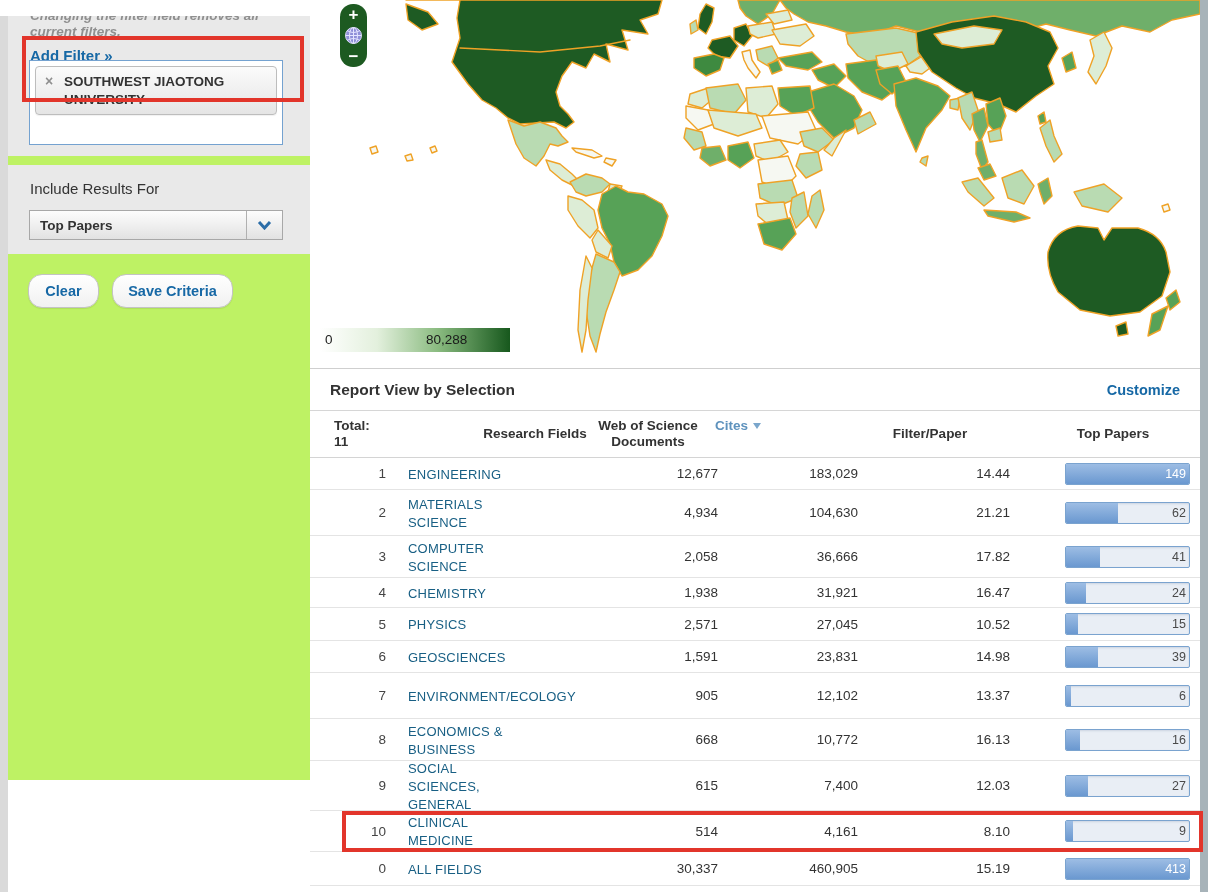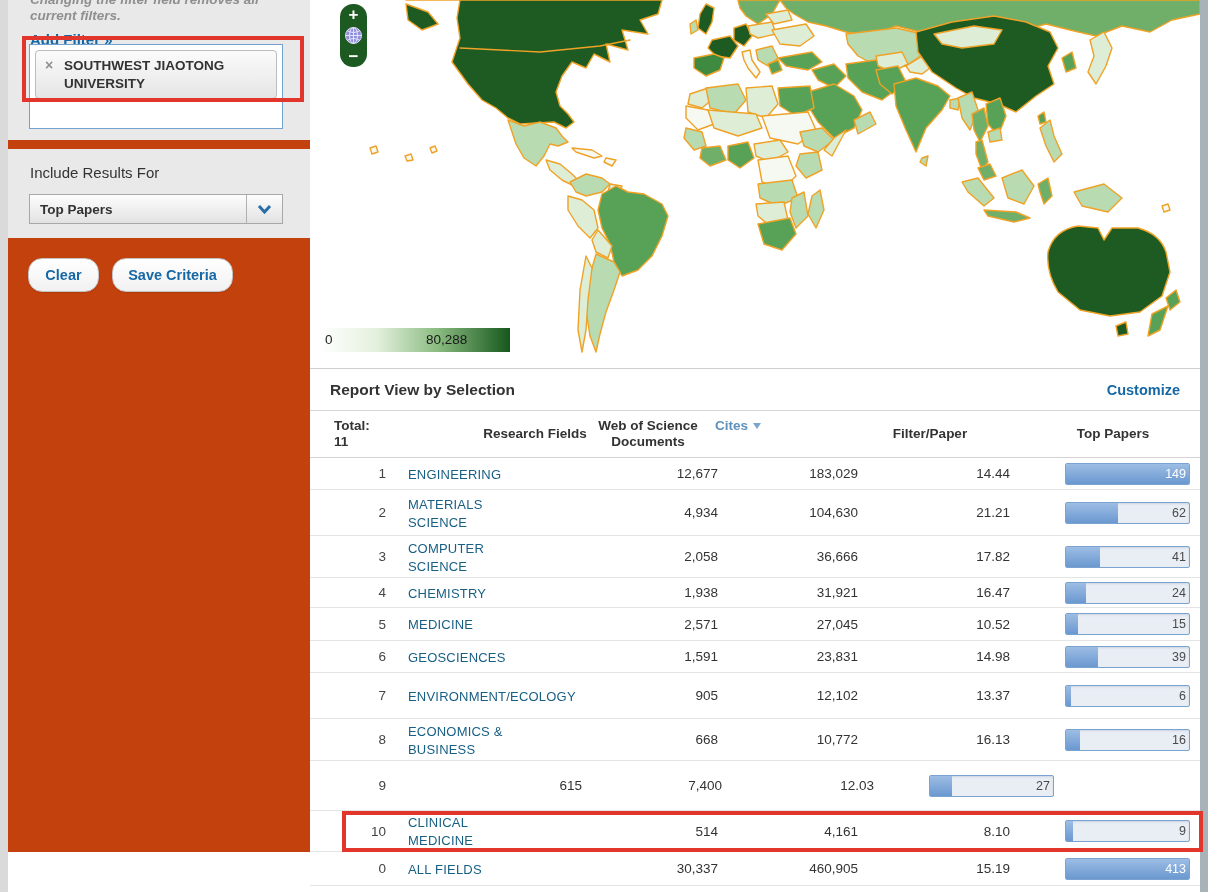--- a/index.html
+++ b/index.html
@@ -1,21 +1,21 @@
 <!DOCTYPE html>
 <html><head>
 <meta charset="utf-8">
 <style>
   html,body{margin:0;padding:0}
   body{
     width:1208px;height:892px;position:relative;overflow:hidden;
     background:#ffffff;font-family:"Liberation Sans",sans-serif;
   }
   
-  .sidebar{position:absolute;left:0;top:0;width:310px;height:852px;background:#c2410c}
+  .sidebar{position:absolute;left:0;top:16px;width:310px;height:764px;background:#bef264}
   .side-strip{position:absolute;left:0;top:0;width:8px;height:892px;background:#dadada}
   .sec1{position:absolute;left:8px;top:0;width:302px;height:140px;background:#e9e9e9;overflow:hidden}
   .sec2{position:absolute;left:8px;top:149px;width:302px;height:89px;background:#e9e9e9}
   .note{font-style:italic;font-weight:700;color:#8f8f8f;font-size:13.5px;line-height:16px;margin:-8px 0 0 22px}
   .add-filter{color:#1668a5;font-weight:700;font-size:15px;margin:7px 0 0 22px;cursor:pointer}
   .filter-box{position:absolute;left:29px;top:44px;width:254px;height:85px;background:#fff;border:1px solid #74a2d0;box-sizing:border-box;z-index:5}
   .chip{position:relative;margin:5px;border:1px solid #bdbdbd;border-radius:4px;
         background:linear-gradient(#fbfbfb,#e5e5e5);padding:5px 8px 6px 28px;box-shadow:0 1px 1px rgba(0,0,0,.06)}
   .chip-x{position:absolute;left:9px;top:6px;color:#8f8f8f;font-weight:700;font-size:14px;cursor:pointer}
   .chip-label{font-weight:700;font-size:13.5px;color:#333;line-height:17px}
@@ -292,21 +292,21 @@
       <div class="c-cpp">16.47</div>
       <div class="c-bar">
           <div class="bar">
             <div class="fill" style="width: 16%;"></div>
             <span class="lbl">24</span>
           </div>
         </div>
     </div>
     <div class="trow">
       <div class="c-rank">5</div>
-      <div class="c-field"><a>MEDICINE</a></div>
+      <div class="c-field"><a>PHYSICS</a></div>
       <div class="c-docs">2,571</div>
       <div class="c-cites">27,045</div>
       <div class="c-cpp">10.52</div>
       <div class="c-bar">
           <div class="bar">
             <div class="fill" style="width: 10%;"></div>
             <span class="lbl">15</span>
           </div>
         </div>
     </div>
@@ -344,20 +344,21 @@
       <div class="c-cpp">16.13</div>
       <div class="c-bar">
           <div class="bar">
             <div class="fill" style="width: 11%;"></div>
             <span class="lbl">16</span>
           </div>
         </div>
     </div>
     <div class="trow">
       <div class="c-rank">9</div>
+      <div class="c-field"><a>SOCIAL SCIENCES, GENERAL</a></div>
       <div class="c-docs">615</div>
       <div class="c-cites">7,400</div>
       <div class="c-cpp">12.03</div>
       <div class="c-bar">
           <div class="bar">
             <div class="fill" style="width: 18%;"></div>
             <span class="lbl">27</span>
           </div>
         </div>
     </div>

